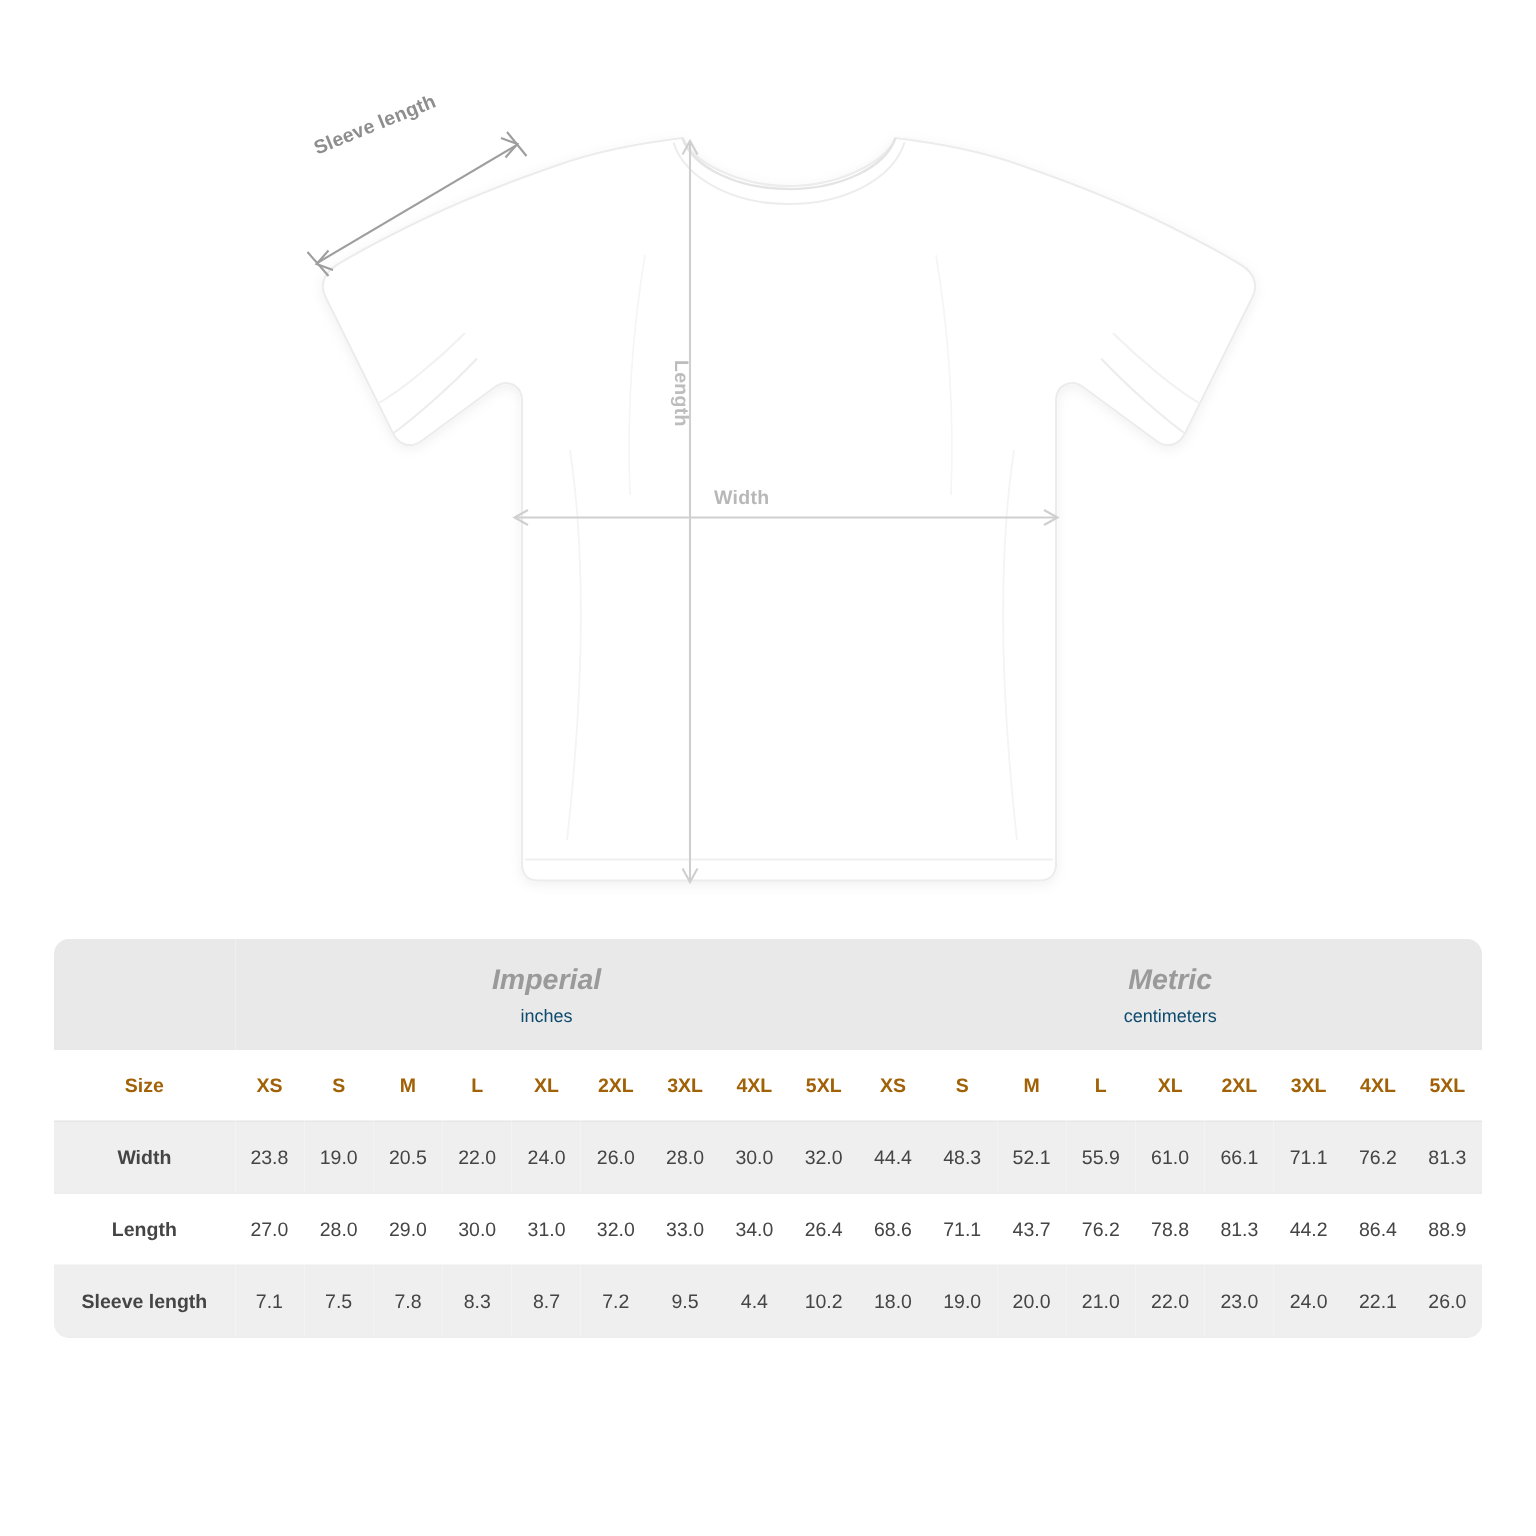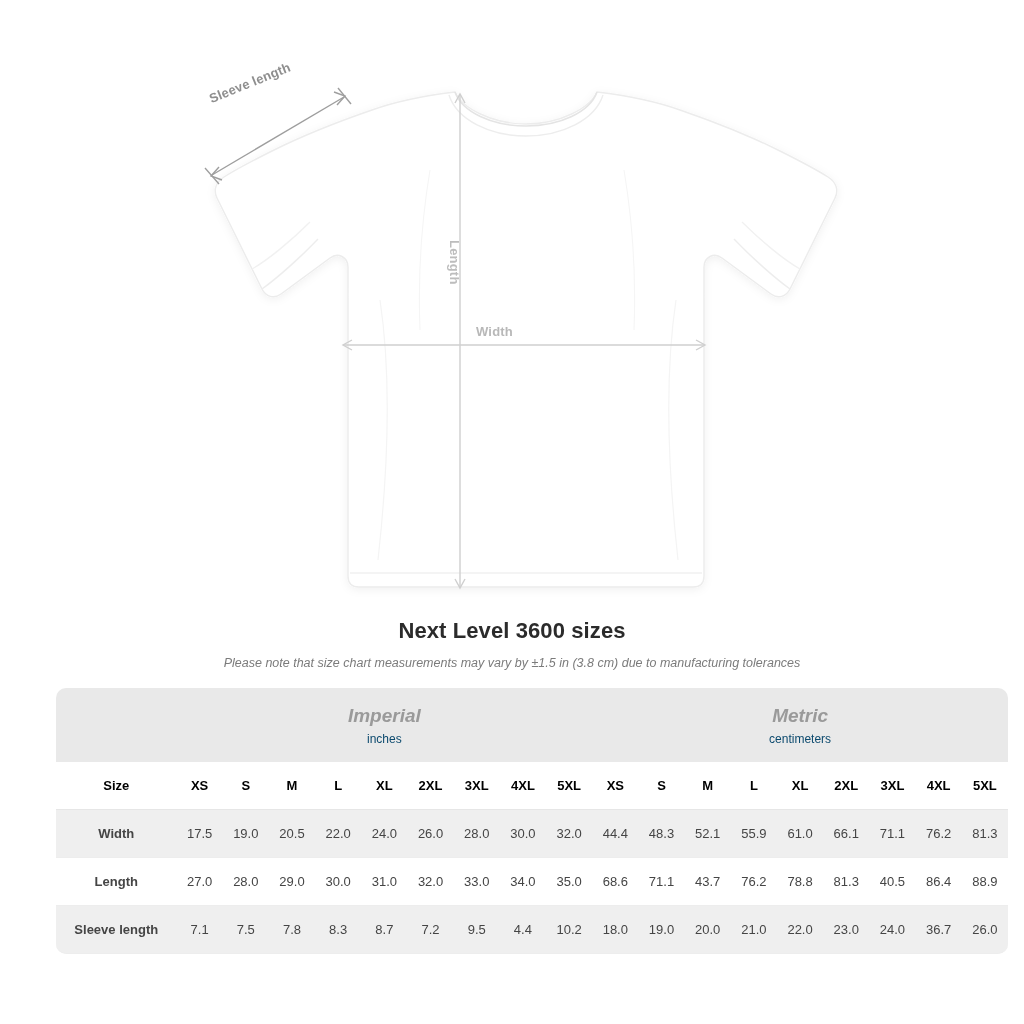--- a/index.html
+++ b/index.html
@@ -71,21 +71,21 @@
   #chart-note {
     font-size: 12.5px;
     font-style: italic;
     color: #7b7b7b;
     margin-top: 12px;
   }
 
   
   #table-wrap {
     margin-top: 18px;
-    padding: 0 56px;
+    padding: 0 36px;
   }
   table.size-table {
     width: 952px;
     border-collapse: separate;
     border-spacing: 0;
     table-layout: fixed;
   }
   table.size-table tr.unit-row td {
     background: #e9e9e9;
     height: 74px;
@@ -116,21 +116,21 @@
   table.size-table th, table.size-table td {
     font-size: 13px;
     color: #454545;
     text-align: center;
     height: 48px;
     padding: 0;
     border: 0;
   }
   table.size-table thead.size-head th {
     font-weight: bold;
-    color: #000000;
+    color: #a16207;
     background: #ffffff;
     border-bottom: 1px solid #e6e6e6;
   }
   table.size-table thead.size-head th.rowlabel {
     background: #ffffff;
   }
   table.size-table tbody tr.data-row td {
     border-bottom: 1px solid #ededed;
   }
   table.size-table tbody tr.data-row:nth-child(odd) td {
@@ -229,24 +229,20 @@
         <polyline points="352,340 343,345 352,350"></polyline>
         <polyline points="696,340 705,345 696,350"></polyline>
       </g>
     </svg>
 
     <div class="dim-label" id="label-sleeve">Sleeve length</div>
     <div class="dim-label" id="label-length">Length</div>
     <div class="dim-label" id="label-width">Width</div>
   </div>
 
-  <div id="title-block">
-    <h1 id="chart-title">Next Level 3600 sizes</h1>
-    <div id="chart-note">Please note that size chart measurements may vary by ±1.5 in (3.8 cm) due to manufacturing tolerances</div>
-  </div>
 
   <div id="table-wrap">
     <table class="size-table">
       <colgroup>
         <col style="width:120px">
         <col span="9" style="width:46px">
         <col span="9" style="width:46px">
       </colgroup>
       <thead>
         <tr class="unit-row">
@@ -280,21 +276,21 @@
           <th>XL</th>
           <th>2XL</th>
           <th>3XL</th>
           <th>4XL</th>
           <th>5XL</th>
         </tr>
       </thead>
       <tbody>
         <tr class="data-row">
           <td class="rowlabel">Width</td>
-          <td>17.5</td>
+          <td>23.8</td>
           <td>19.0</td>
           <td>20.5</td>
           <td>22.0</td>
           <td>24.0</td>
           <td>26.0</td>
           <td>28.0</td>
           <td>30.0</td>
           <td>32.0</td>
           <td>44.4</td>
           <td>48.3</td>
@@ -309,28 +305,28 @@
         <tr class="data-row">
           <td class="rowlabel">Length</td>
           <td>27.0</td>
           <td>28.0</td>
           <td>29.0</td>
           <td>30.0</td>
           <td>31.0</td>
           <td>32.0</td>
           <td>33.0</td>
           <td>34.0</td>
-          <td>35.0</td>
+          <td>26.4</td>
           <td>68.6</td>
           <td>71.1</td>
           <td>43.7</td>
           <td>76.2</td>
           <td>78.8</td>
           <td>81.3</td>
-          <td>40.5</td>
+          <td>44.2</td>
           <td>86.4</td>
           <td>88.9</td>
         </tr>
         <tr class="data-row">
           <td class="rowlabel">Sleeve length</td>
           <td>7.1</td>
           <td>7.5</td>
           <td>7.8</td>
           <td>8.3</td>
           <td>8.7</td>
@@ -338,20 +334,20 @@
           <td>9.5</td>
           <td>4.4</td>
           <td>10.2</td>
           <td>18.0</td>
           <td>19.0</td>
           <td>20.0</td>
           <td>21.0</td>
           <td>22.0</td>
           <td>23.0</td>
           <td>24.0</td>
-          <td>36.7</td>
+          <td>22.1</td>
           <td>26.0</td>
         </tr>
       </tbody>
     </table>
   </div>
 
 </div>
 
 </body></html>

